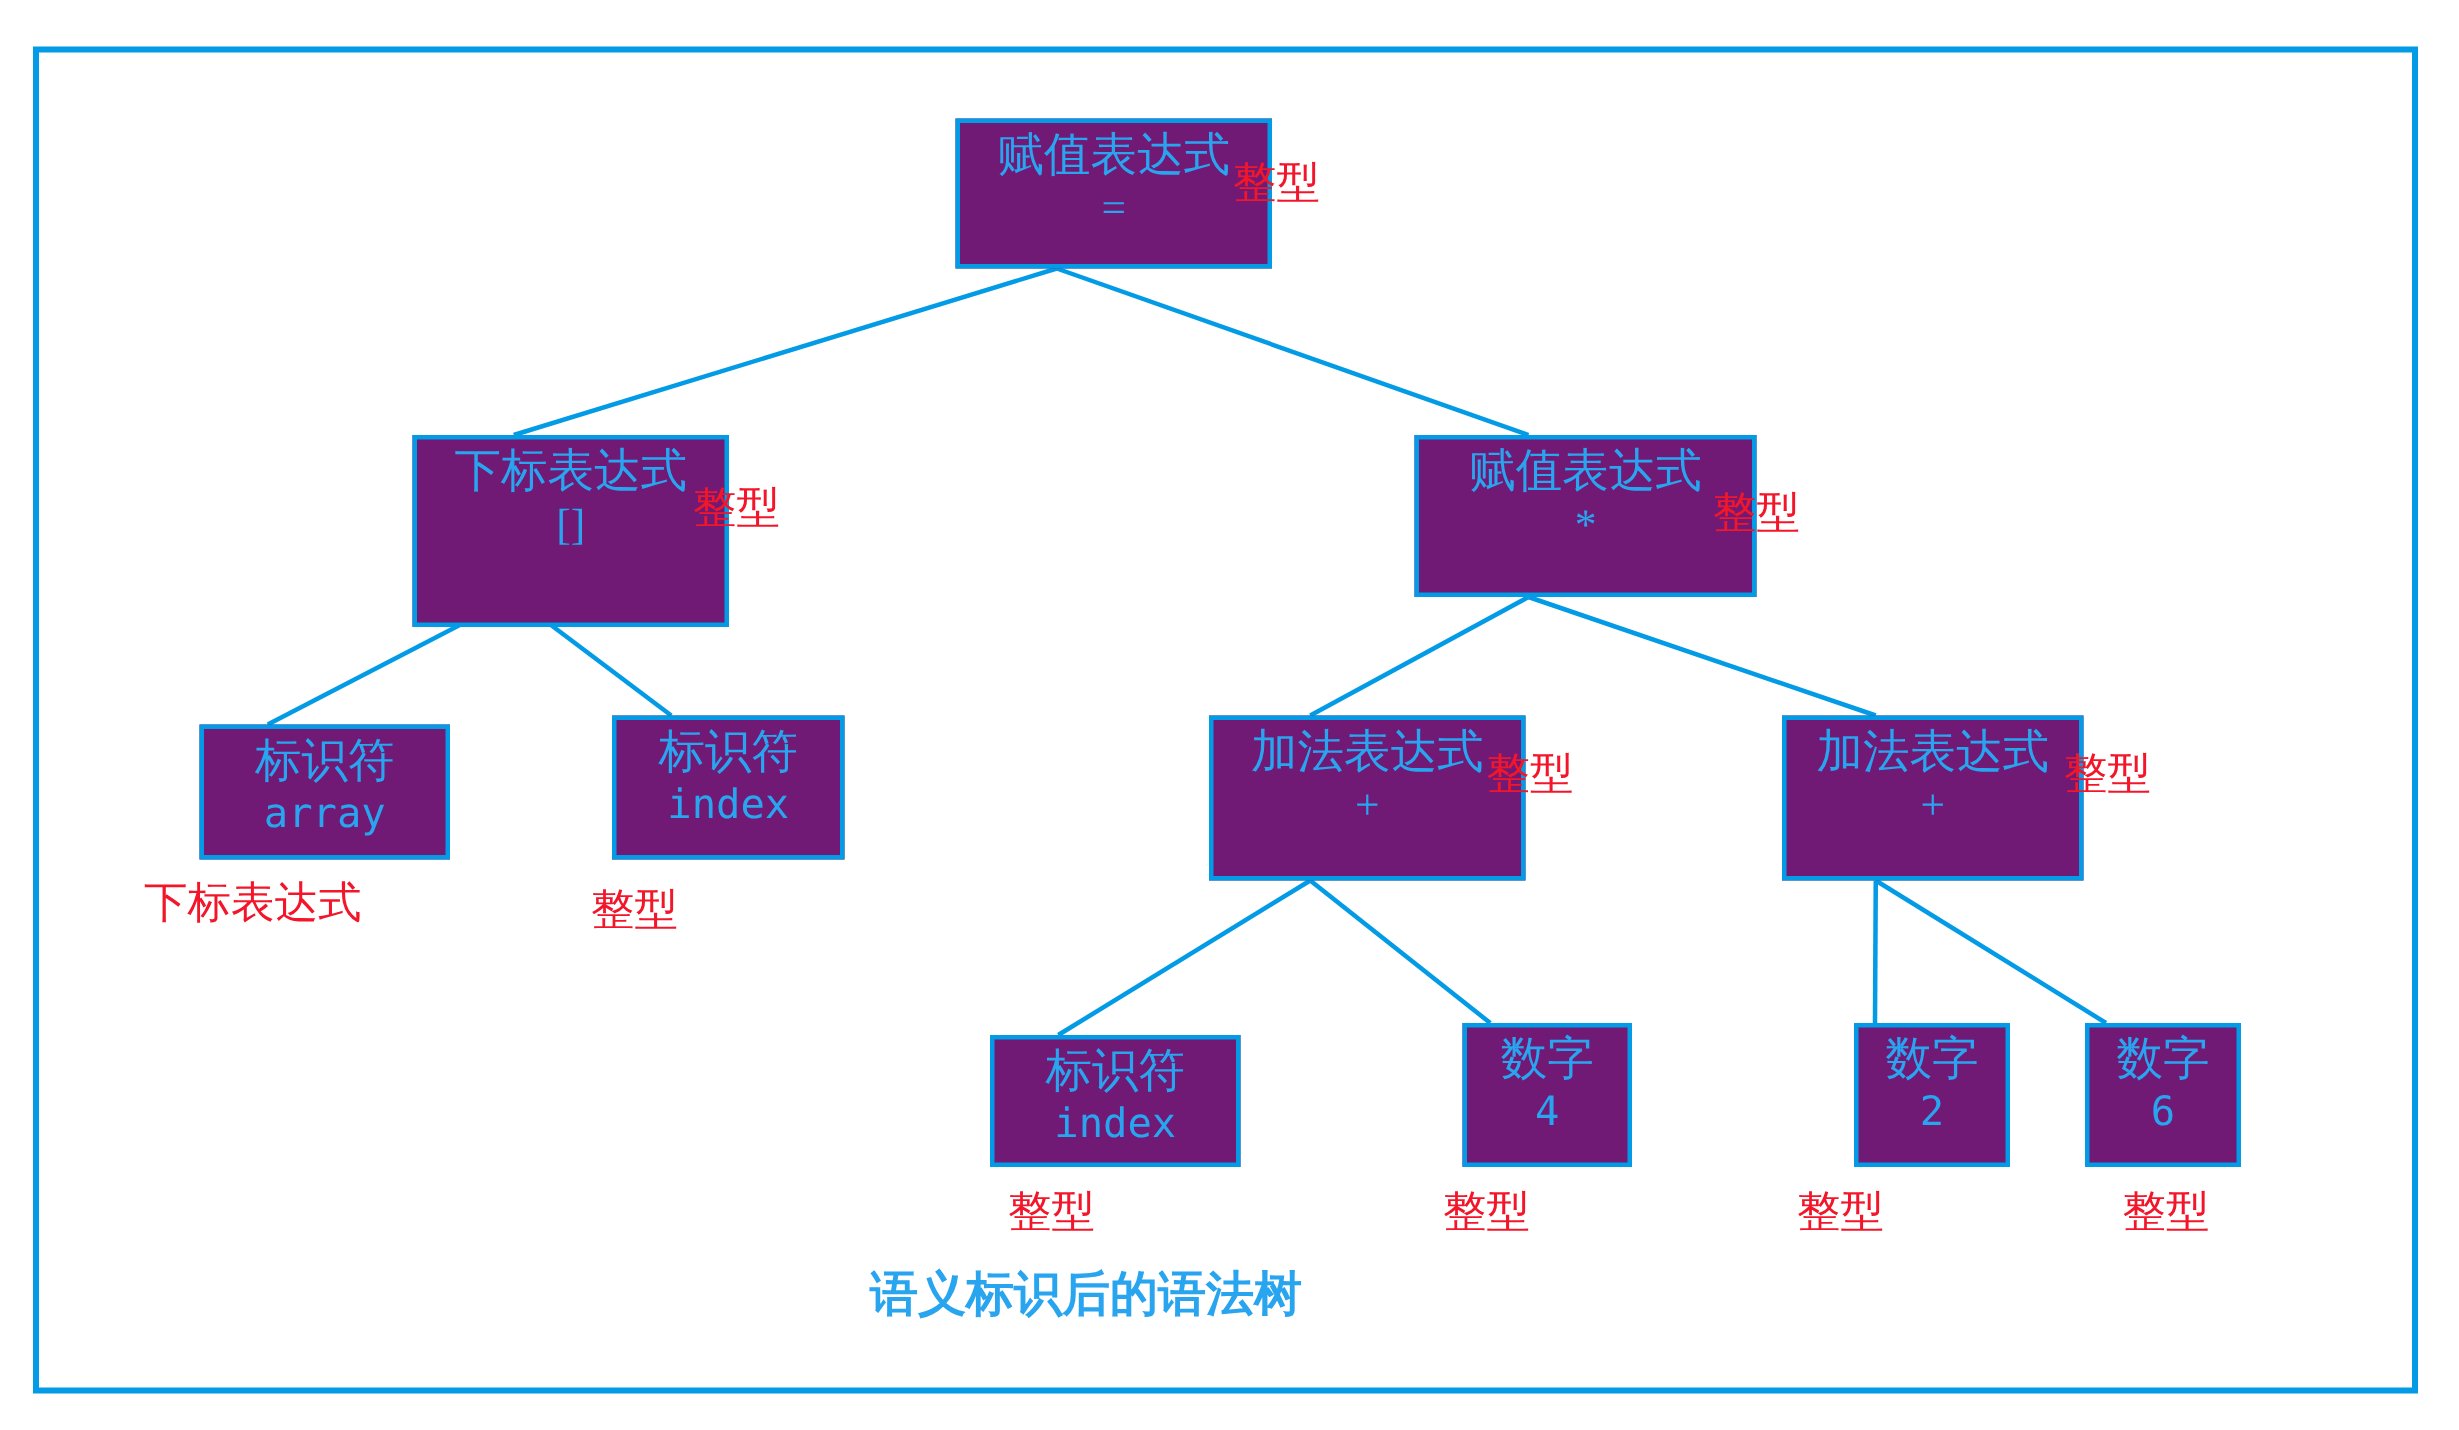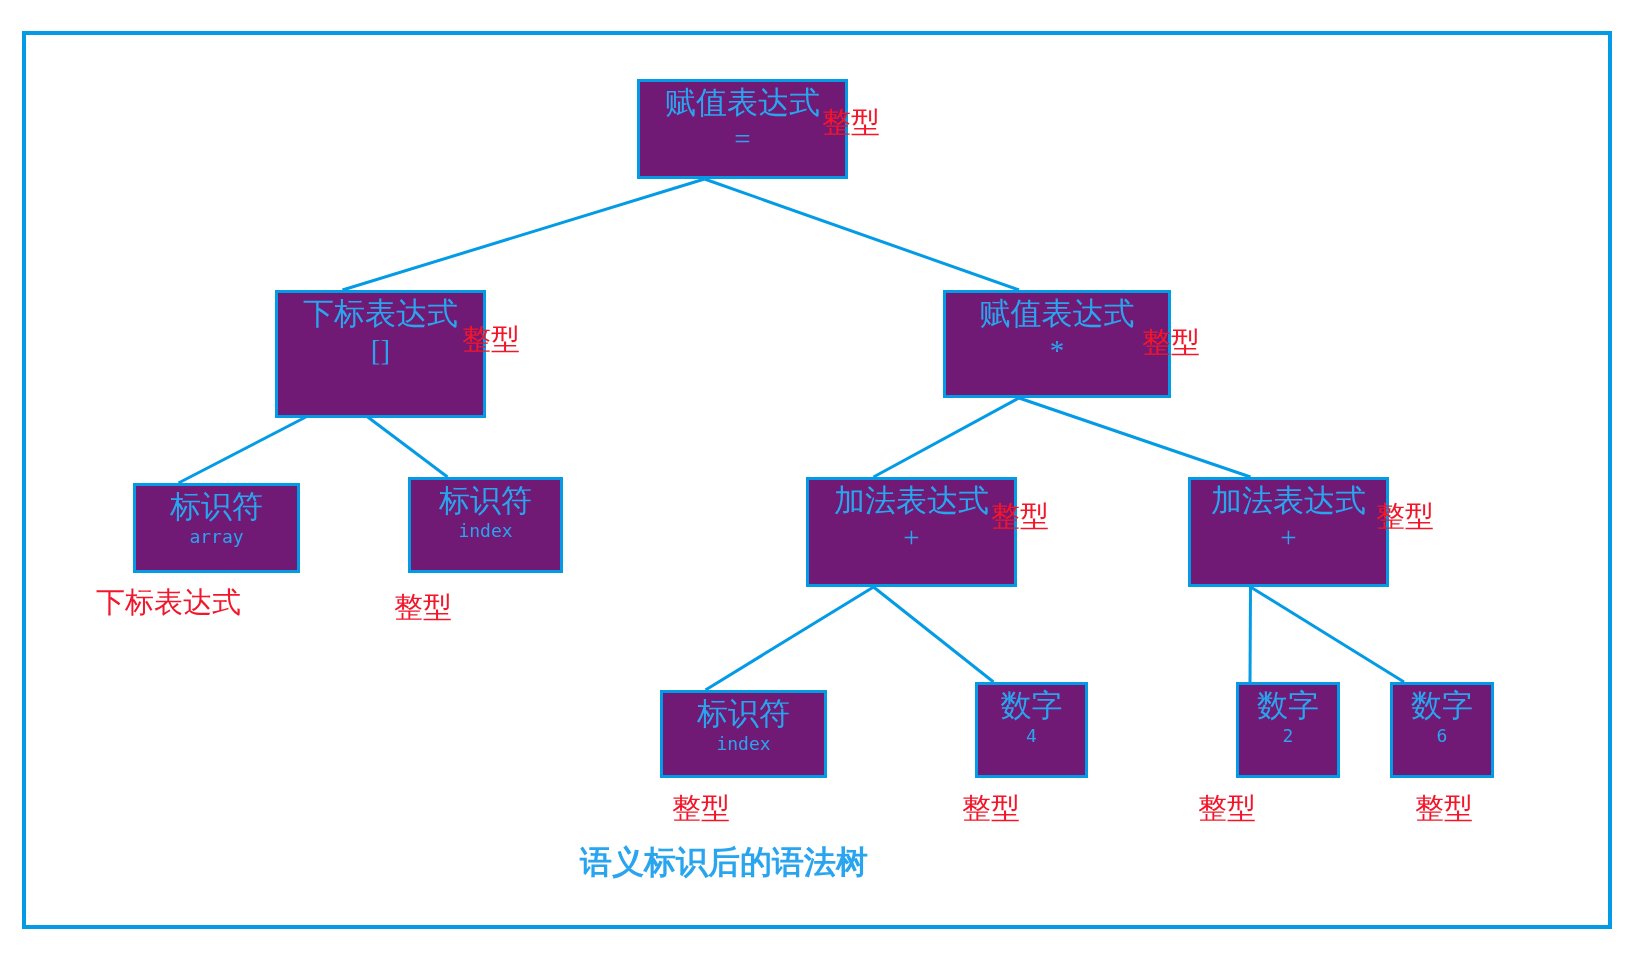--- a/index.html
+++ b/index.html
@@ -49,21 +49,21 @@
   }
   .node .nd-title {
     font-family: "Liberation Serif", "DejaVu Serif", serif;
     font-size: 31px;
     line-height: 1.12;
     color: #29A5F0;
     white-space: nowrap;
   }
   .node .nd-sub {
     font-family: "DejaVu Sans Mono", "Liberation Mono", monospace;
-    font-size: 18px;
+    font-size: 27px;
     line-height: 1.15;
     color: #29A5F0;
     white-space: nowrap;
     margin-top: 2px;
   }
   .node.op .nd-sub {
     font-family: "Liberation Serif", "DejaVu Serif", serif;
     font-size: 29px;
   }
   .typelabel {

